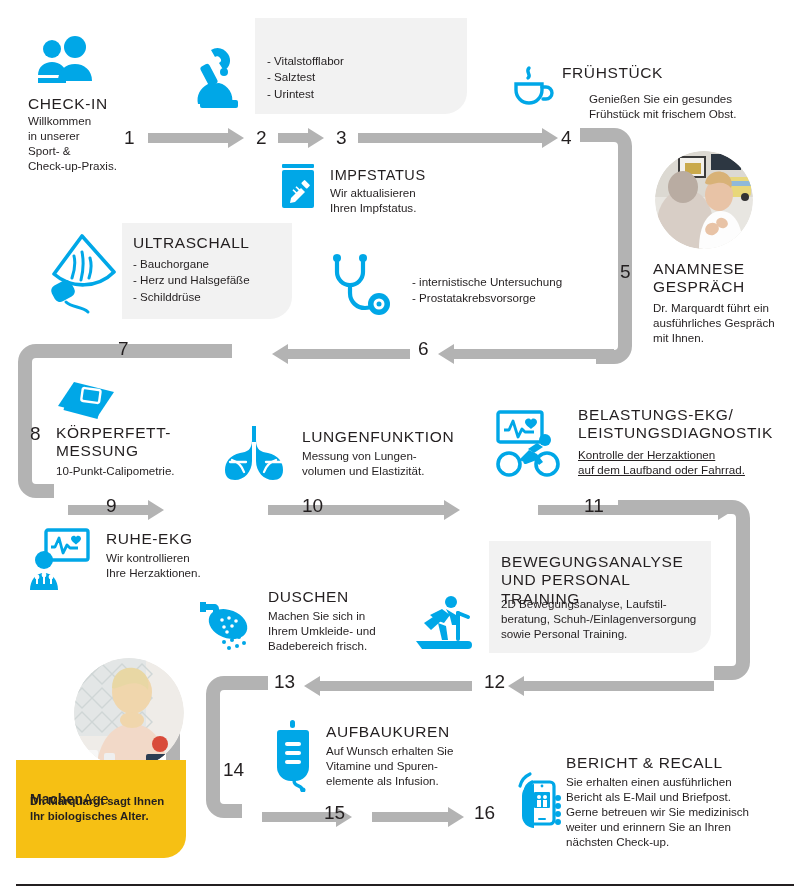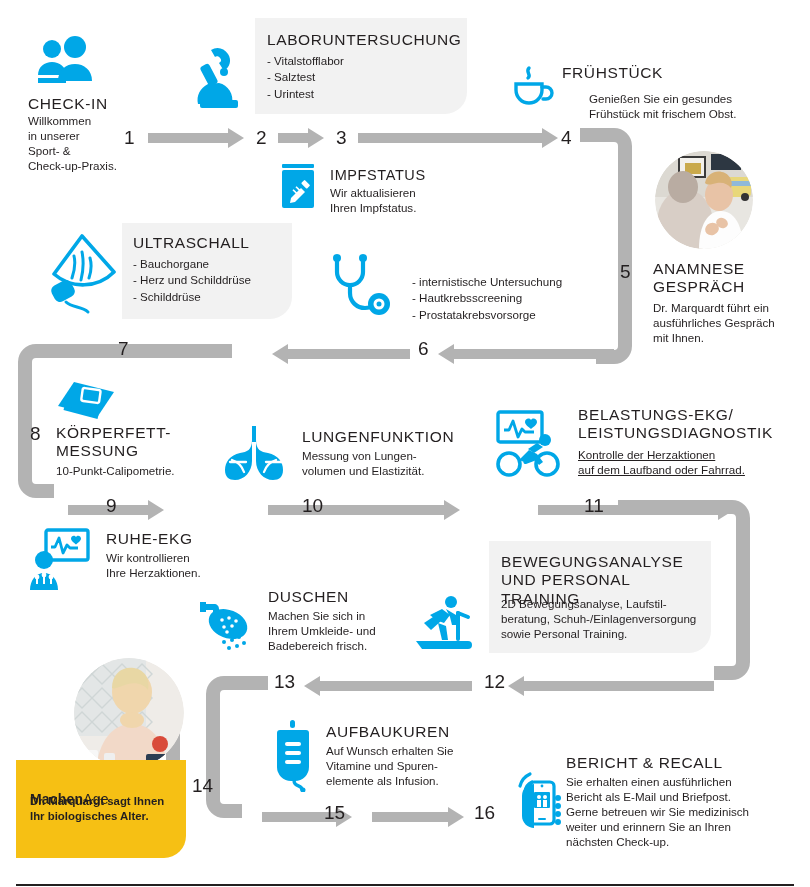--- a/index.html
+++ b/index.html
@@ -101,21 +101,20 @@
     <svg width="60" height="68" viewBox="0 0 60 68">
       <g fill="#00a7e7">
         <path d="M23 8c6-4 13-2 17 4 4 6 2 13-4 17l-5-8c2-1 3-3 1-5-1-2-4-2-5-1z"></path>
         <rect x="16" y="22" width="10" height="22" rx="3" transform="rotate(-28 21 33)"></rect>
         <path d="M20 42c-8 4-12 12-10 20h34c2-10-4-19-13-21z"></path>
         <rect x="12" y="58" width="38" height="8" rx="2"></rect>
         <circle cx="36" cy="30" r="4"></circle>
       </g>
     </svg>
   </div>
-  <div class="abs title" style="left:267px;top:31px;width:200px;">LABORUNTERSUCHUNG</div>
   <div class="abs bullets" style="left:267px;top:53px;width:190px;">
     <div>- Vitalstofflabor</div>
     <div>- Salztest</div>
     <div>- Urintest</div>
   </div>
   <div class="abs num" style="left:256px;top:128px;">2</div>
 
   <div class="icon" style="left:278px;top:162px;width:40px;height:48px;">
     <svg width="40" height="48" viewBox="0 0 40 48">
       <g fill="#00a7e7">
@@ -193,42 +192,41 @@
         <circle cx="12" cy="6" r="4"></circle>
         <circle cx="38" cy="6" r="4"></circle>
         <circle cx="54" cy="52" r="11"></circle>
       </g>
       <circle cx="54" cy="52" r="5.5" fill="#ffffff"></circle>
       <circle cx="54" cy="52" r="2.5" fill="#00a7e7"></circle>
     </svg>
   </div>
   <div class="abs bullets" style="left:412px;top:274px;width:230px;">
     <div>- internistische Untersuchung</div>
-    <div>- Hautkrebsscreening</div>
     <div>- Prostatakrebsvorsorge</div>
   </div>
   <div class="abs num" style="left:418px;top:339px;">6</div>
 
   <div class="abs panel" style="left:122px;top:223px;width:170px;height:96px;"></div>
   <div class="icon" style="left:42px;top:230px;width:80px;height:94px;">
     <svg width="80" height="94" viewBox="0 0 80 94">
       <g fill="none" stroke="#00a7e7" stroke-width="3.6" stroke-linejoin="round">
         <path d="M40 6 L72 42 A44 44 0 0 1 12 44 Z"></path>
       </g>
       <g fill="#00a7e7">
         <path d="M32 26c2 8 0 16-2 22M40 22c2 10 1 20-1 28M48 28c2 7 1 14-1 20" stroke="#00a7e7" stroke-width="3" fill="none" stroke-linecap="round"></path>
         <rect x="10" y="52" width="22" height="18" rx="6" transform="rotate(-28 21 61)"></rect>
       </g>
       <path d="M24 72c6 6 16 4 22 10" fill="none" stroke="#00a7e7" stroke-width="3" stroke-linecap="round"></path>
     </svg>
   </div>
   <div class="abs title" style="left:133px;top:234px;width:160px;">ULTRASCHALL</div>
   <div class="abs bullets" style="left:133px;top:256px;width:160px;">
     <div>- Bauchorgane</div>
-    <div>- Herz und Schilddrüse</div>
+    <div>- Herz und Halsgefäße</div>
     <div>- Schilddrüse</div>
   </div>
   <div class="abs num" style="left:118px;top:339px;">7</div>
 
   <div class="icon" style="left:54px;top:378px;width:64px;height:48px;">
     <svg width="64" height="48" viewBox="0 0 64 48">
       <g fill="#00a7e7">
         <path d="M20 4 L60 14 L44 38 L4 28 Z"></path>
       </g>
       <g fill="none" stroke="#ffffff" stroke-width="2.4">
@@ -398,21 +396,21 @@
         <circle cx="86" cy="86" r="8" fill="#d94b3a"></circle>
       </g>
     </svg>
   </div>
   <div class="abs panel yellow" style="left:16px;top:760px;width:170px;height:98px;"></div>
   <div class="abs" style="left:30px;top:791px;width:160px;font-size:14px;font-weight:bold;letter-spacing:.2px;">
     <span>Machen</span><span style="font-weight:400;">Age</span>
   </div>
   <div class="abs desc" style="left:30px;top:794px;width:160px;white-space:pre-line;font-weight:bold;font-size:11.4px;">Dr. Marquardt sagt Ihnen
 Ihr biologisches Alter.</div>
-  <div class="abs num" style="left:192px;top:760px;margin-top:16px;">14</div>
+  <div class="abs num" style="left:223px;top:760px;">14</div>
 
   <div class="icon" style="left:272px;top:720px;width:44px;height:72px;">
     <svg width="44" height="72" viewBox="0 0 44 72">
       <g fill="#00a7e7">
         <rect x="18" y="0" width="5" height="8" rx="2.5"></rect>
         <path d="M8 10h26c2 0 3 1 3 3v34a14 14 0 0 1-14 14h-4A14 14 0 0 1 5 47V13c0-2 1-3 3-3z"></path>
         <path d="M22 60c0 8 8 4 8 10" fill="none" stroke="#00a7e7" stroke-width="3.4" stroke-linecap="round"></path>
         <circle cx="31" cy="70" r="2.5"></circle>
       </g>
       <g fill="#ffffff">

